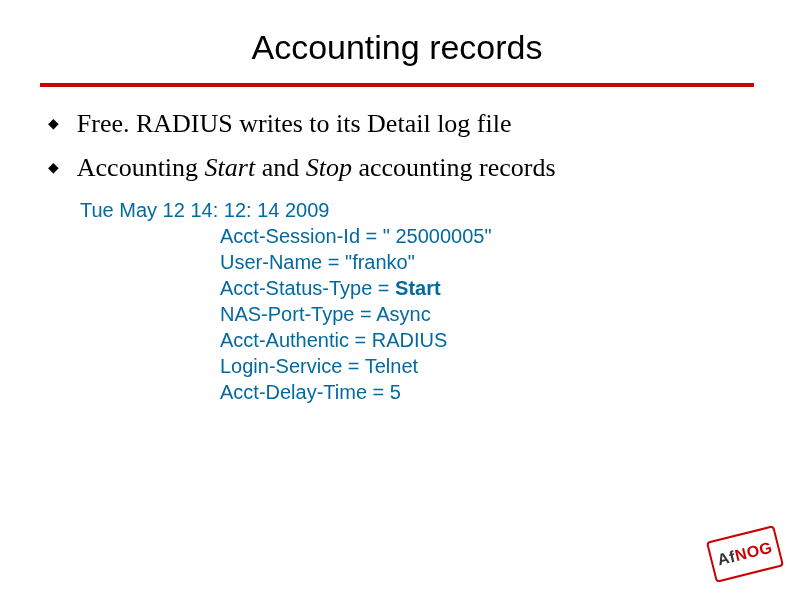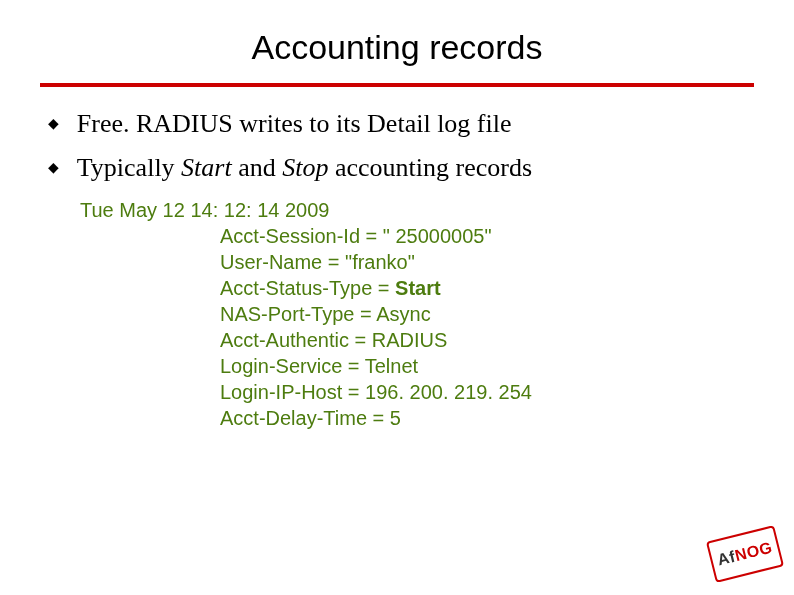--- a/index.html
+++ b/index.html
@@ -43,21 +43,21 @@
     display: inline-block;
     font-size: 14px;
     line-height: 30px;
     margin-right: 18px;
     color: #000;
   }
   .italic { font-style: italic; }
   .record-block {
     font-family: Arial, Helvetica, sans-serif;
     font-size: 20px;
-    color: #4d7c0f;
+    color: #0369a1;
     line-height: 1.3;
     margin-top: 6px;
     padding-left: 40px;
   }
   .record-line {
     white-space: pre;
   }
   .indent {
     padding-left: 140px;
   }
@@ -91,35 +91,34 @@
   <hr class="rule">
 
   <ul class="bullets">
     <li>
       <span class="bullet-marker">◆</span>
       <span>Free. RADIUS writes to its Detail log file</span>
     </li>
     <li>
       <span class="bullet-marker">◆</span>
       <span>
-        <span>Typically </span><span class="italic">Start</span><span> and </span><span class="italic">Stop</span><span> accounting records</span>
+        <span>Accounting </span><span class="italic">Start</span><span> and </span><span class="italic">Stop</span><span> accounting records</span>
       </span>
     </li>
   </ul>
 
   <div class="record-block">
     <div class="record-line">Tue May 12 14: 12: 14 2009</div>
     <div class="indent">
       <div class="record-line">Acct-Session-Id = " 25000005"</div>
       <div class="record-line">User-Name = "franko"</div>
       <div class="record-line"><span>Acct-Status-Type = </span><span class="bold">Start</span></div>
       <div class="record-line">NAS-Port-Type = Async</div>
       <div class="record-line">Acct-Authentic = RADIUS</div>
       <div class="record-line">Login-Service = Telnet</div>
-      <div class="record-line">Login-IP-Host = 196. 200. 219. 254</div>
       <div class="record-line">Acct-Delay-Time = 5</div>
     </div>
   </div>
 </div>
 
 <div class="stamp">
   <span class="af">Af</span>
     <span class="nog">NOG</span>
 </div>
 

